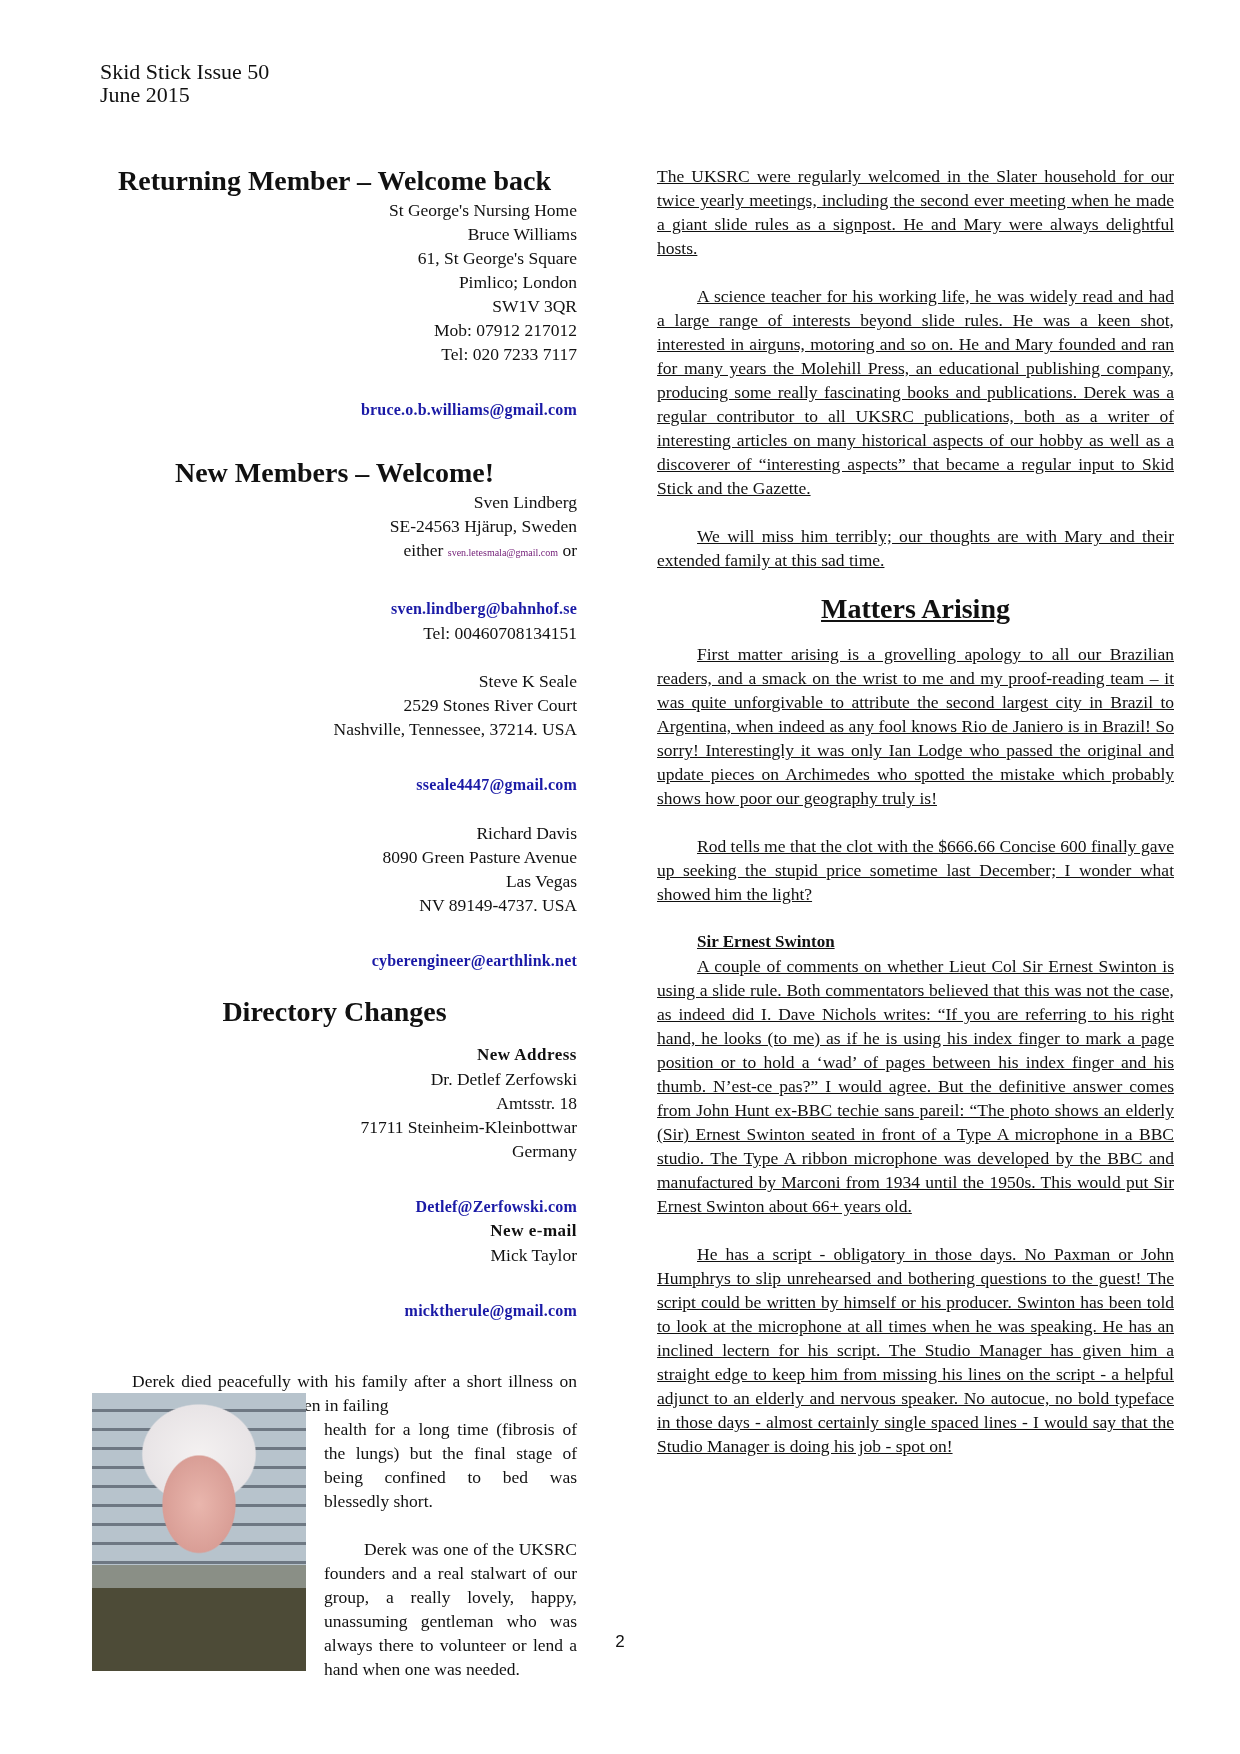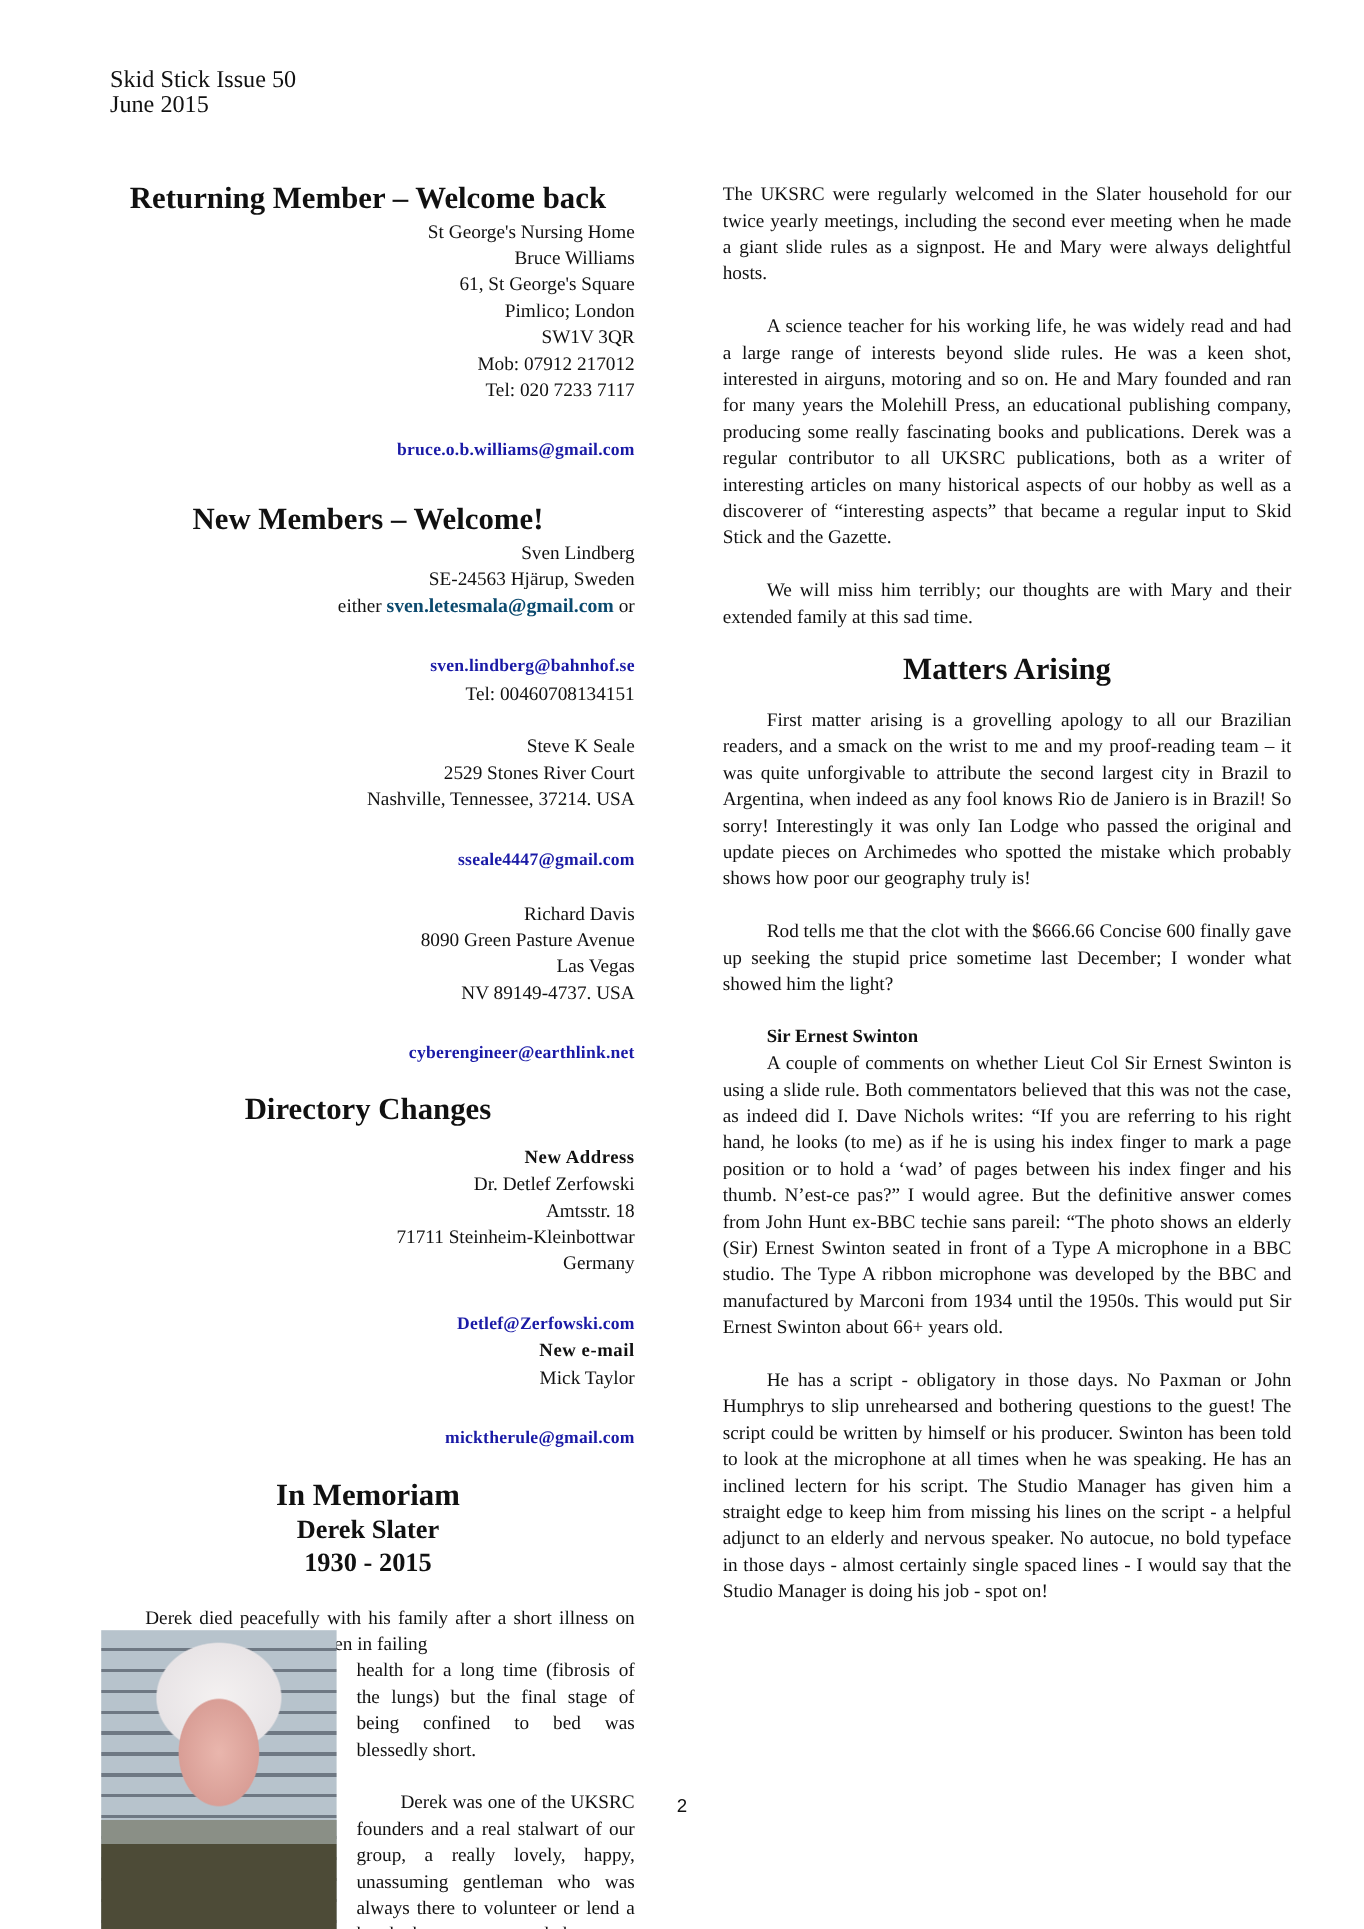--- a/index.html
+++ b/index.html
@@ -2,25 +2,25 @@
 <html><head>
 <meta charset="utf-8">
 <style>
   html, body { margin: 0; padding: 0; background: #ffffff; }
   body {
     width: 1240px; height: 1754px; position: relative; overflow: hidden;
     font-family: "Liberation Serif", "DejaVu Serif", serif; color: #111;
   }
   .header { position: absolute; left: 100px; top: 60px; font-size: 22px; line-height: 23px; }
   .col-left { position: absolute; left: 92px; top: 164px; width: 485px; }
-  .col-right { position: absolute; left: 657px; top: 164px; width: 517px; }
+  .col-right { position: absolute; left: 657px; top: 164px; width: 517px; text-decoration: underline; }
   h2.sec { font-size: 28px; font-weight: bold; text-align: center; margin: 0; line-height: 34px; }
   .addr { text-align: right; font-size: 17.5px; line-height: 24px; }
   .addr .email { color: #1a1aa6; font-size: 16px; font-weight: bold; letter-spacing: 0.2px; margin-top: 32px; }
-  .addr .email-inline { color: #0c4a6e; font-size: 18px; font-weight: bold; }
+  .addr .email-inline { color: #701a75; font-size: 10px; font-weight: normal; }
   .gap { height: 24px; }
   .label { font-weight: bold; font-size: 17px; line-height: 24px; letter-spacing: 0.5px; text-align: right; }
   .p { font-size: 17.5px; line-height: 24px; text-align: justify; margin: 0; }
   .indent { text-indent: 40px; }
   .memoriam-title { text-align: center; font-weight: bold; }
   .memoriam-title .t1 { font-size: 28px; line-height: 32px; }
   .memoriam-title .t2 { font-size: 24px; line-height: 30px; }
   .photo {
     float: left; width: 214px; height: 278px; margin: 4px 18px 0 0;
     background:
@@ -95,25 +95,20 @@
     <div>Germany</div>
     <div class="email">Detlef@Zerfowski.com</div>
   </div>
   <div class="label">New e-mail</div>
   <div class="addr">
     <div>Mick Taylor</div>
     <div class="email">micktherule@gmail.com</div>
   </div>
 
   <div style="height:24px"></div>
-  <div class="memoriam-title">
-    <div class="t1">In Memoriam</div>
-    <div class="t2">Derek Slater</div>
-    <div class="t2">1930 - 2015</div>
-  </div>
   <div style="height:22px"></div>
   <p class="p indent"><span>Derek died peacefully with his family after a short illness on Sunday 28</span><sup>th</sup><span id="p1b"> March. He had been in failing</span></p>
   <div class="photo" style="margin-top:-24px; position:relative;" title="Photo of Derek Slater"></div>
   <p class="p" id="p1cont">health for a long time (fibrosis of the lungs) but the final stage of being confined to bed was blessedly short.</p>
   <div style="height:24px"></div>
   <p class="p indent">Derek was one of the UKSRC founders and a real stalwart of our group, a really lovely, happy, unassuming gentleman who was always there to volunteer or lend a hand when one was needed.</p>
 </div>
 
 <div class="col-right">
   <p class="p">The UKSRC were regularly welcomed in the Slater household for our twice yearly meetings, including the second ever meeting when he made a giant slide rules as a signpost.  He and Mary were always delightful hosts.</p>

